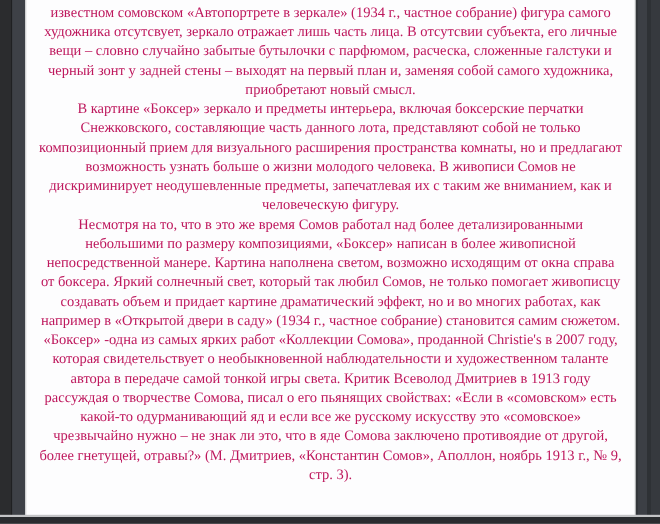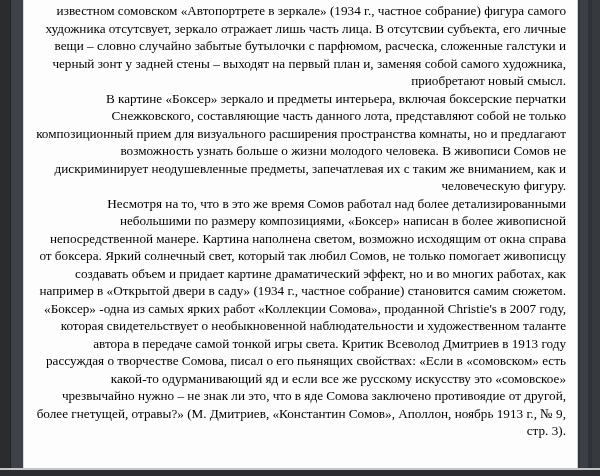--- a/index.html
+++ b/index.html
@@ -40,22 +40,22 @@
     border-left: 1px solid #d9dadb;
     border-right: 1px solid #cbccce;
     box-sizing: border-box;
     padding: 2px 11px 0 11px;
     overflow: hidden;
   }
   .page p {
     margin: 0;
     font-size: 13.2px;
     line-height: 17.5px;
-    color: #000000;
-    text-align: right;
+    color: #be185d;
+    text-align: center;
   }
   .right-strip {
     position: absolute;
     left: 578px; top: 0;
     width: 22px; height: 470px;
     background: linear-gradient(90deg,
       #33363a 0px, #33363a 2px,
       #3c3f45 2px, #3c3f45 10px,
       #2e3135 10px, #2e3135 14px,
       #36393e 14px, #36393e 22px);

